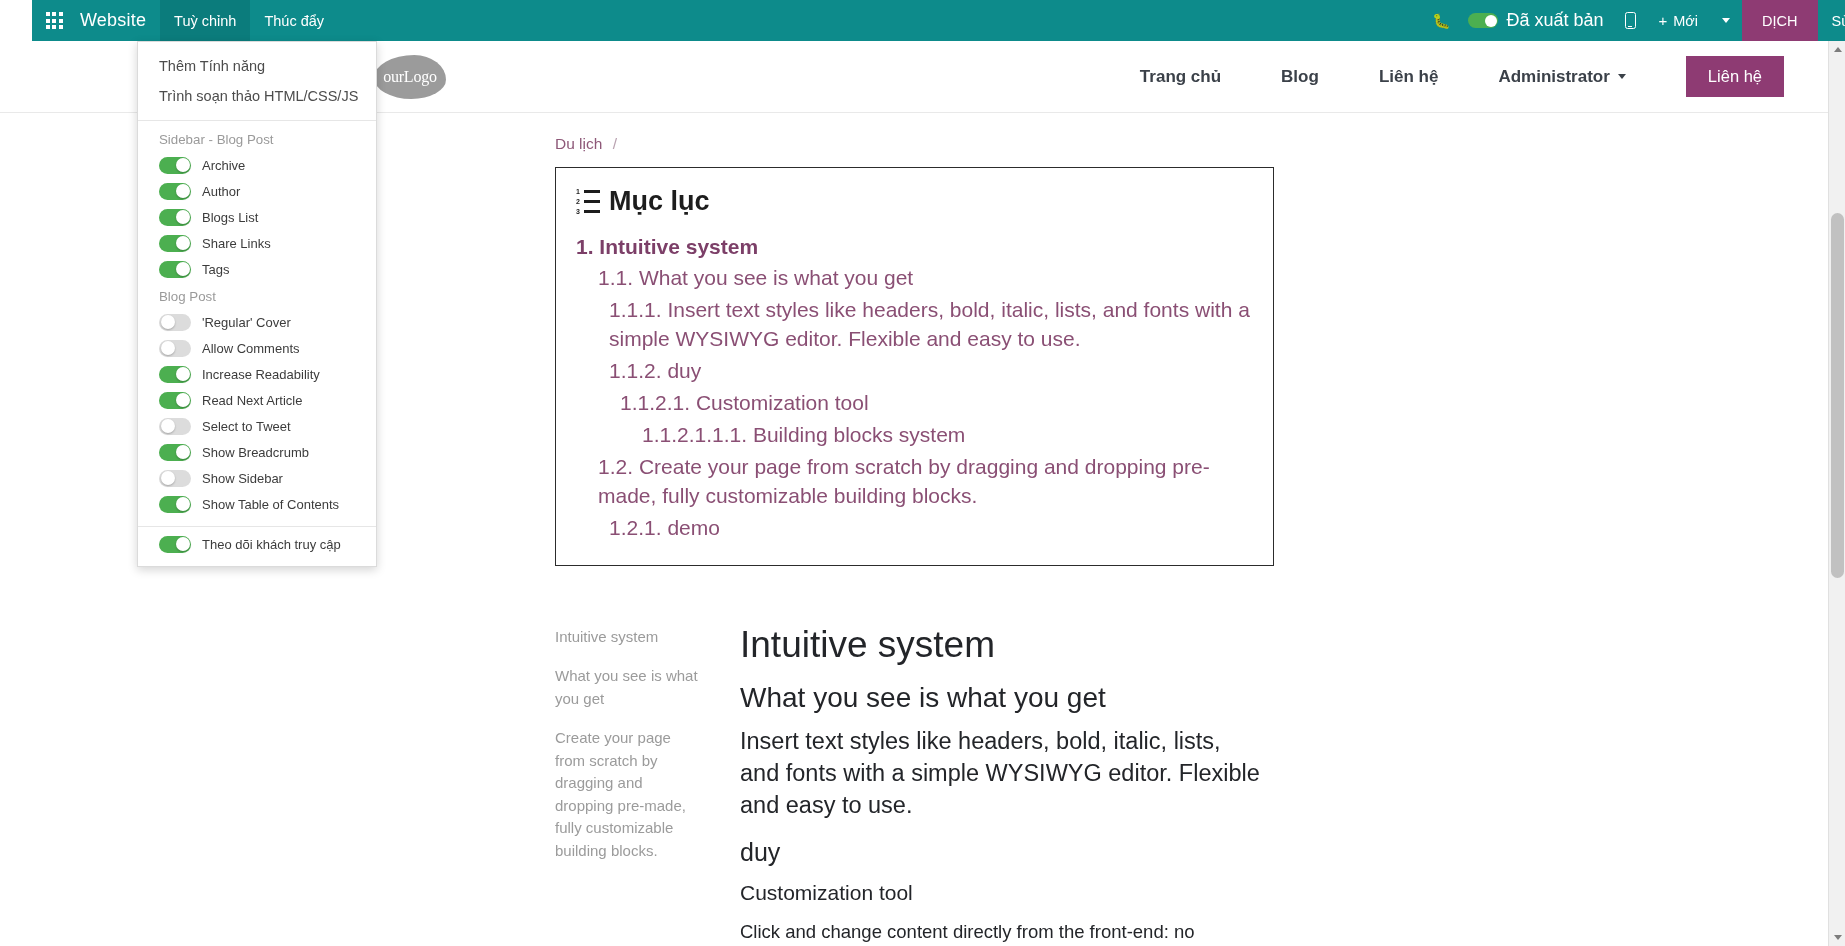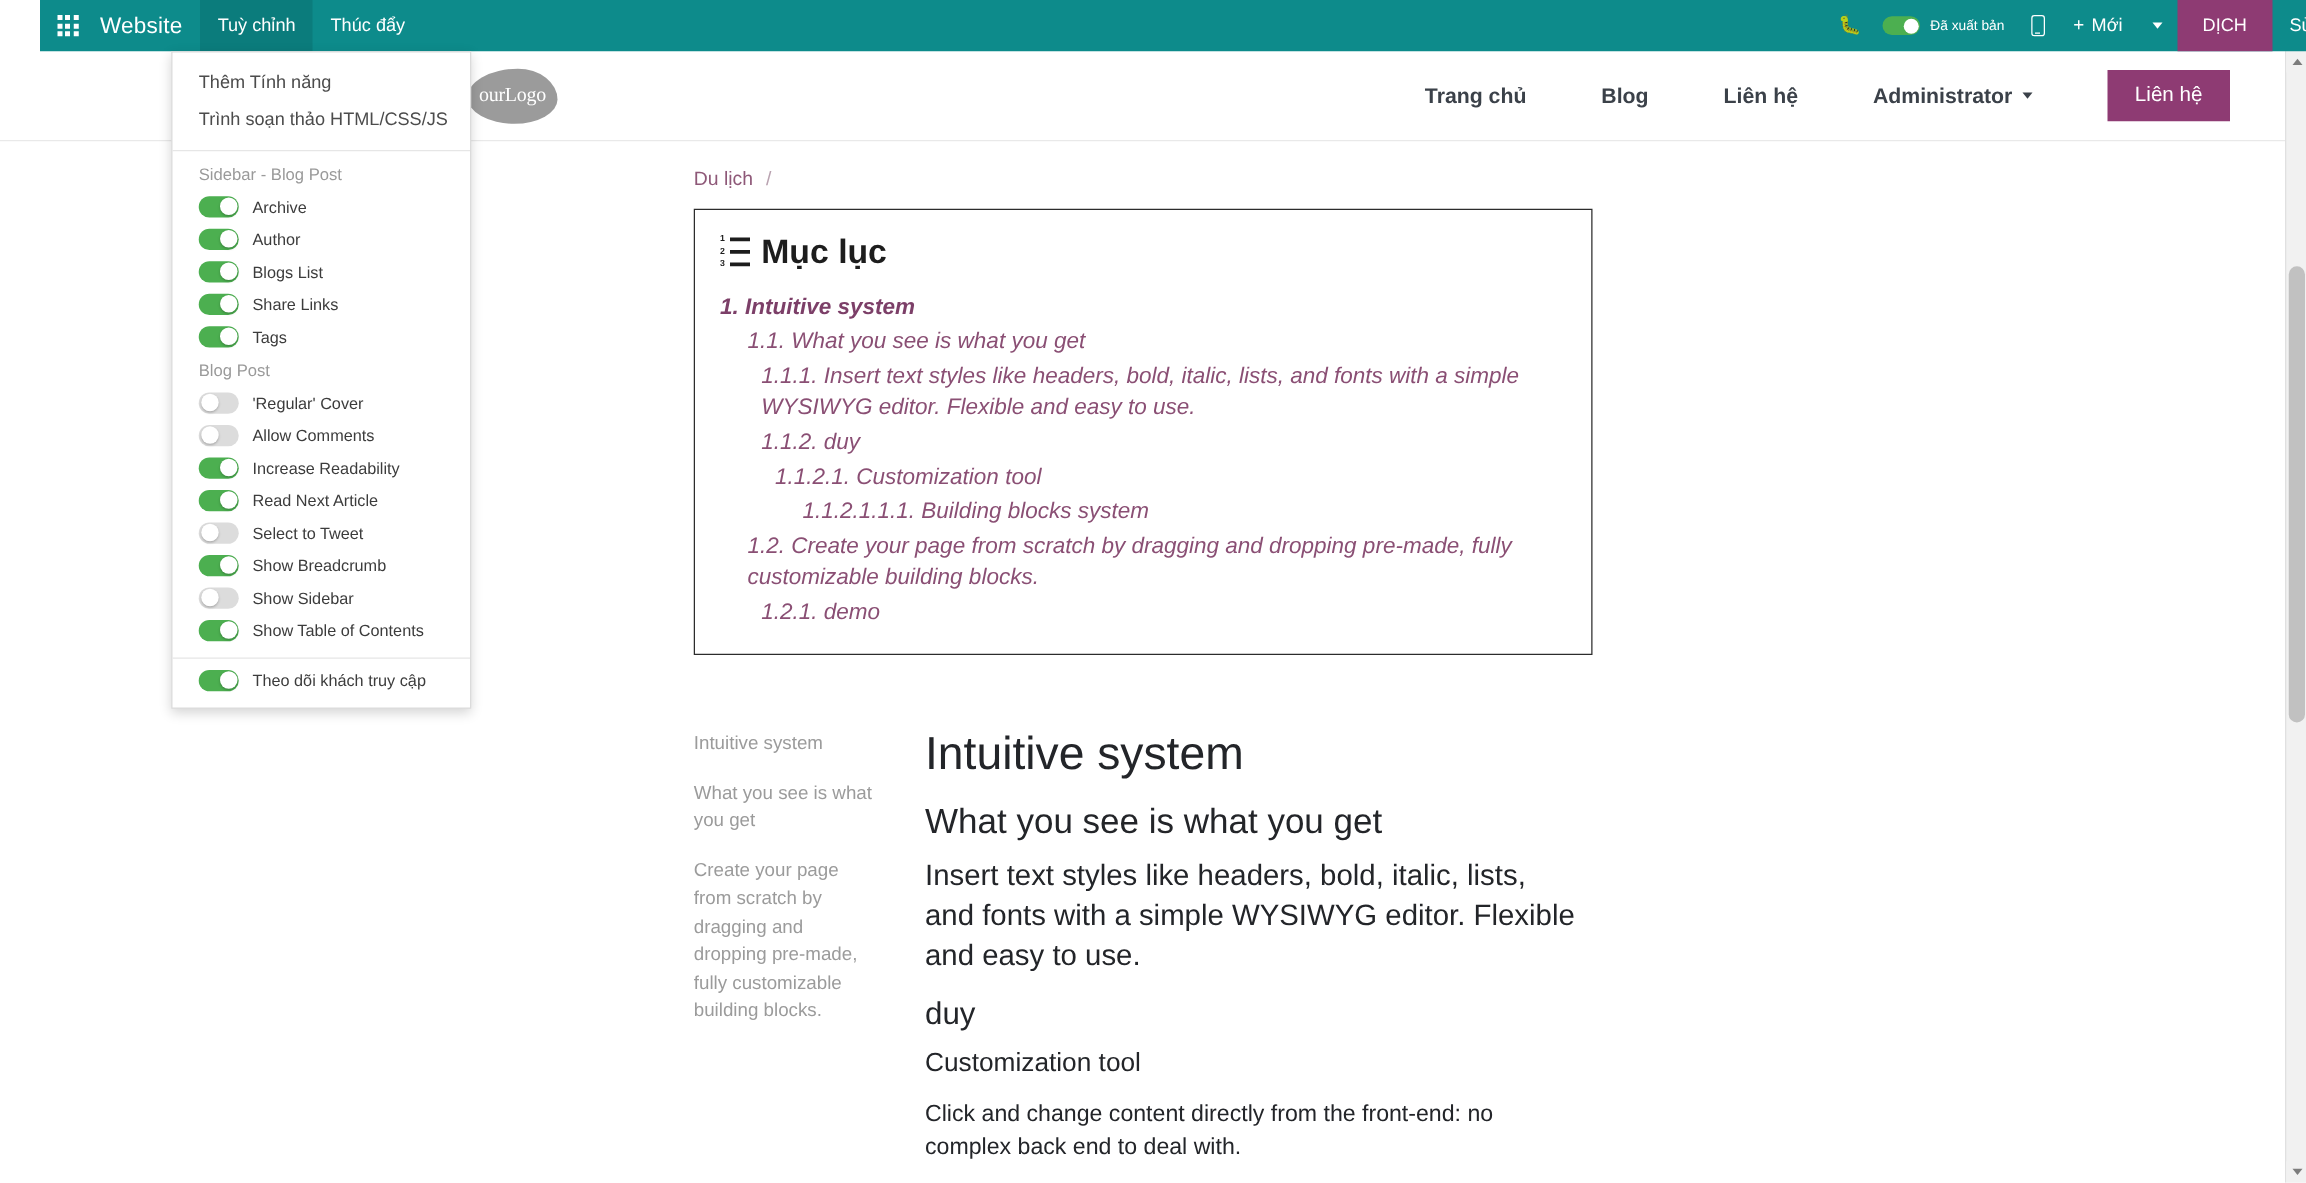--- a/index.html
+++ b/index.html
@@ -52,21 +52,21 @@
     position: relative;
   }
   .phone-glyph::after {
     content: ""; position: absolute; bottom: 1px; left: 50%;
     transform: translateX(-50%);
     width: 4px; height: 1.4px; background: #ffffff;
   }
   .tb-publish {
     display: flex; align-items: center; gap: 8px;
     padding: 0 10px 0 6px; cursor: pointer; white-space: nowrap;
-    font-size: 11px;
+    font-size: 18px;
   }
   .pub-switch {
     width: 30px; height: 15px; border-radius: 8px;
     background: #4caf50; position: relative; flex: 0 0 auto;
   }
   .pub-switch::after {
     content: ""; position: absolute; top: 1.5px; right: 1.5px;
     width: 12px; height: 12px; border-radius: 50%;
     background: #ffffff;
   }
@@ -212,22 +212,22 @@
     display: flex; align-items: center; gap: 9px;
     font-size: 27px; font-weight: 700; color: #1d1d1d;
     margin-bottom: 14px;
     font-family: "Liberation Sans", sans-serif;
   }
   .ol-icon { display: flex; flex-direction: column; gap: 3px; width: 24px; }
   .ol-row { display: flex; align-items: center; gap: 3px; }
   .ol-num { font-size: 7px; font-weight: 700; width: 5px; line-height: 1; color: #1d1d1d; }
   .ol-bar { height: 3.5px; width: 16px; background: #1d1d1d; }
   .toc-line {
-    color: #8a4f74; font-size: 18px; line-height: 1.38;
-    padding: 1.5px 0; cursor: pointer; font-style: italic;
+    color: #8a4f74; font-size: 21px; line-height: 1.38;
+    padding: 1.5px 0; cursor: pointer;
   }
   .toc-line.lvl1 { font-weight: 700; color: #7c3f68; padding-left: 0; }
   .toc-line.lvl2 { padding-left: 22px; }
   .toc-line.lvl3 { padding-left: 33px; }
   .toc-line.lvl4 { padding-left: 44px; }
   .toc-line.lvl5 { padding-left: 55px; }
   .toc-line.lvl6 { padding-left: 66px; }
 
   .article-wrap {
     display: flex;

